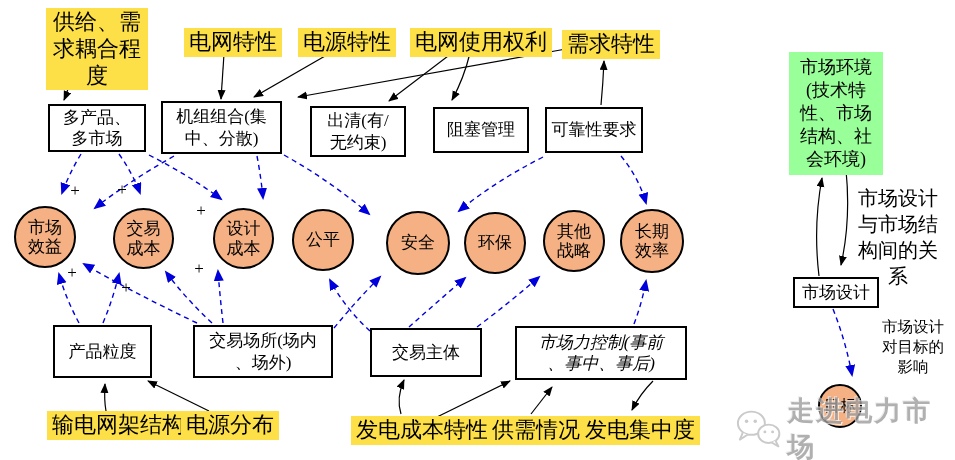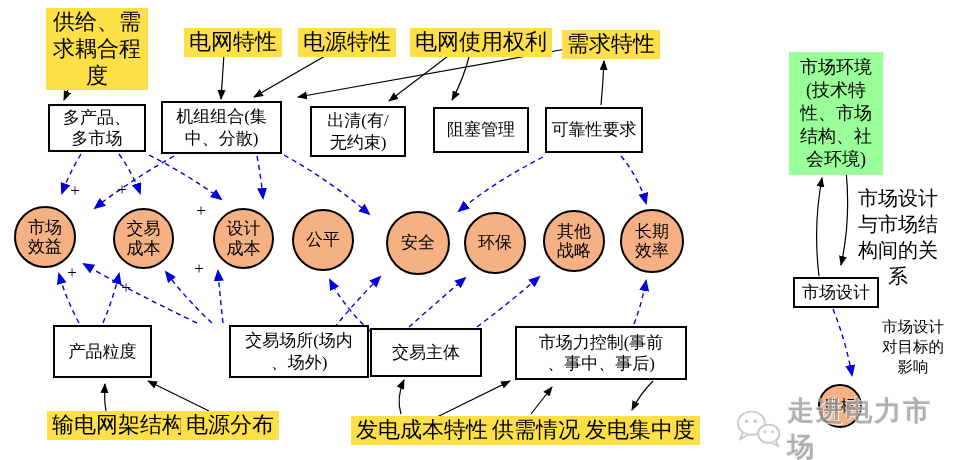--- a/index.html
+++ b/index.html
@@ -135,27 +135,27 @@
   <div class="node circle" style="left:543px;top:210px;width:62px;height:62px;">
     <span>其他战略</span>
     </div>
   <div class="node circle" style="left:620px;top:209px;width:64px;height:64px;">
     <span>长期效率</span>
     </div>
 
   <div class="node wbox" style="left:53px;top:325px;width:99px;height:53px;">
     <span>产品粒度</span>
     </div>
-  <div class="node wbox" style="left:193px;top:325px;width:140px;height:53px;padding:0 6px;margin-left:36px;">
+  <div class="node wbox" style="left:193px;top:325px;width:140px;height:53px;padding:0 6px;">
     <span>交易场所(场内、场外)</span>
     </div>
   <div class="node wbox" style="left:370px;top:328px;width:112px;height:49px;">
     <span>交易主体</span>
     </div>
-  <div class="node wbox" style="left:515px;top:326px;width:172px;height:54px;padding:0 14px;">
+  <div class="node wbox" style="left:515px;top:326px;width:172px;height:54px;padding:0 14px;font-style:italic;">
     <span>市场力控制(事前、事中、事后)</span>
     </div>
 
   <div class="node glabel" style="left:47px;top:411px;">输电网架结构</div>
   <div class="node glabel" style="left:181px;top:411px;">电源分布</div>
   <div class="node glabel" style="left:351px;top:416px;">发电成本特性</div>
   <div class="node glabel" style="left:487px;top:416px;">供需情况</div>
   <div class="node glabel" style="left:580px;top:416px;">发电集中度</div>
 
   <div class="node envbox" style="left:789px;top:52px;width:94px;">市场环境(技术特性、市场结构、社会环境)</div>

